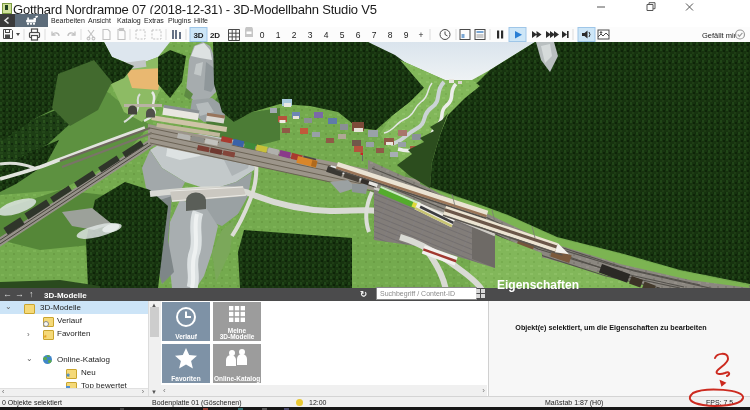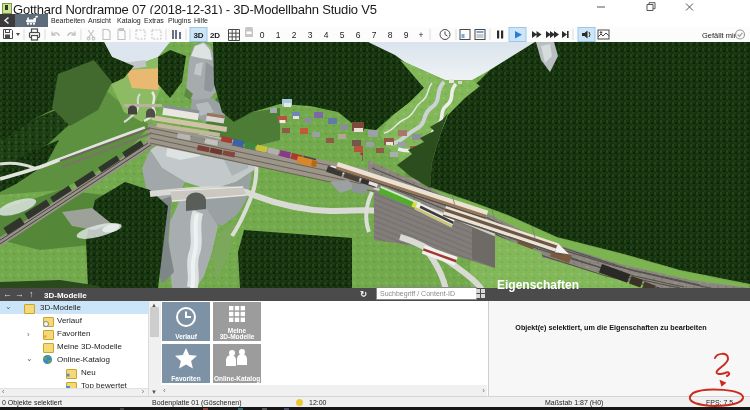--- a/index.html
+++ b/index.html
@@ -524,24 +524,20 @@
       <span class="fold" style="left:43px;"></span>
       <span class="ovl" style="left:43px;top:7px;width:4px;height:4px;border-radius:50%;background:#f8f8f4;border:0.5px solid #888;"></span>
       <span class="lbl" style="left:57px;">Verlauf</span>
     </div>
 <div class="trow" style="top:26px;">
       <span class="chev" style="left:27px;top:1px;">›</span>
       <span class="fold" style="left:43px;"></span>
       <span class="ovl" style="left:43px;top:6px;color:#e8a020;font-size:5px;">★</span>
       <span class="lbl" style="left:57px;">Favoriten</span>
     </div>
-<div class="trow" style="top:39px;">
-      <span class="fold" style="left:43px;"></span>
-      <span class="lbl" style="left:57px;">Meine 3D-Modelle</span>
-    </div>
 <div class="trow" style="top:52px;">
       <span class="chev" style="left:26px;top:-1.5px;">⌄</span>
       <span style="position:absolute;left:43px;top:2px;width:9px;height:9px;border-radius:50%;background:#3f86c8;overflow:hidden;">
         <b style="position:absolute;left:0px;top:2px;width:4px;height:3px;background:#5aa84e;border-radius:40%;"></b>
         <b style="position:absolute;left:5px;top:5px;width:4px;height:3px;background:#5aa84e;border-radius:40%;"></b>
         <b style="position:absolute;left:4px;top:0px;width:3px;height:2px;background:#5aa84e;border-radius:40%;"></b>
       </span>
       <span class="lbl" style="left:57px;">Online-Katalog</span>
     </div>
 <div class="trow" style="top:78px;">

